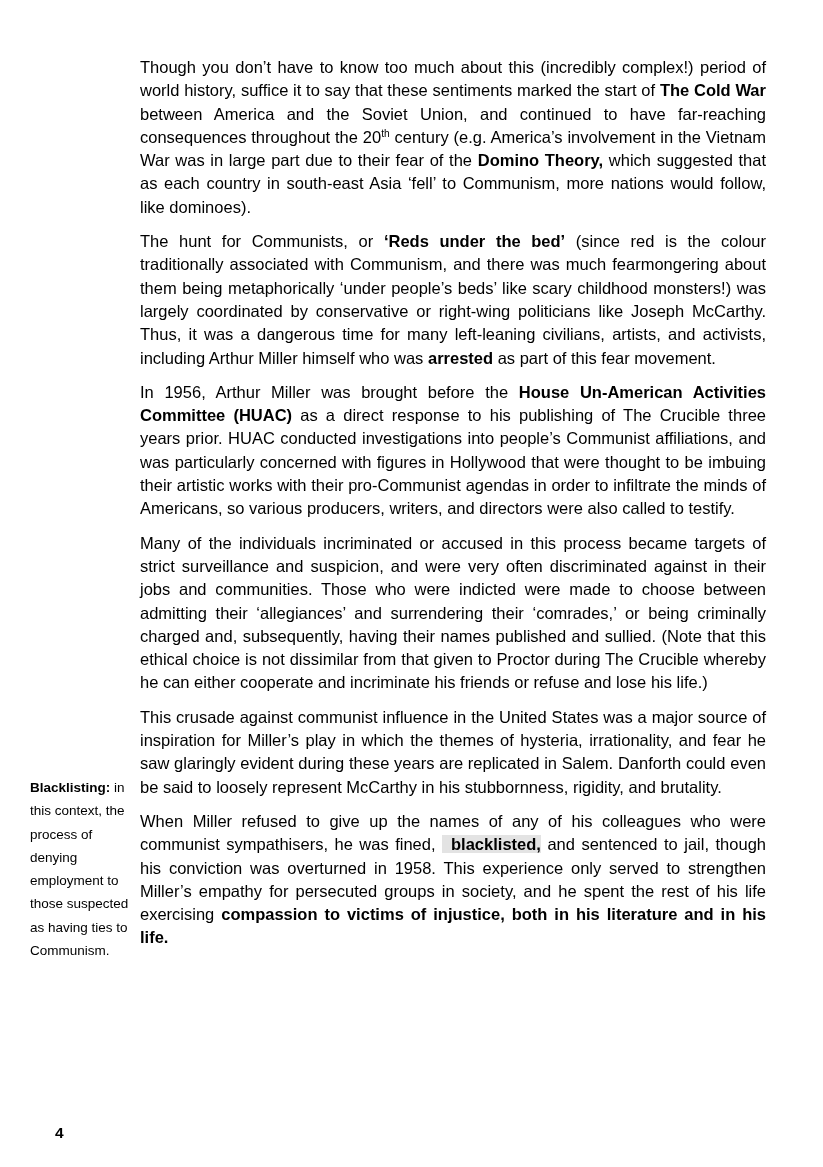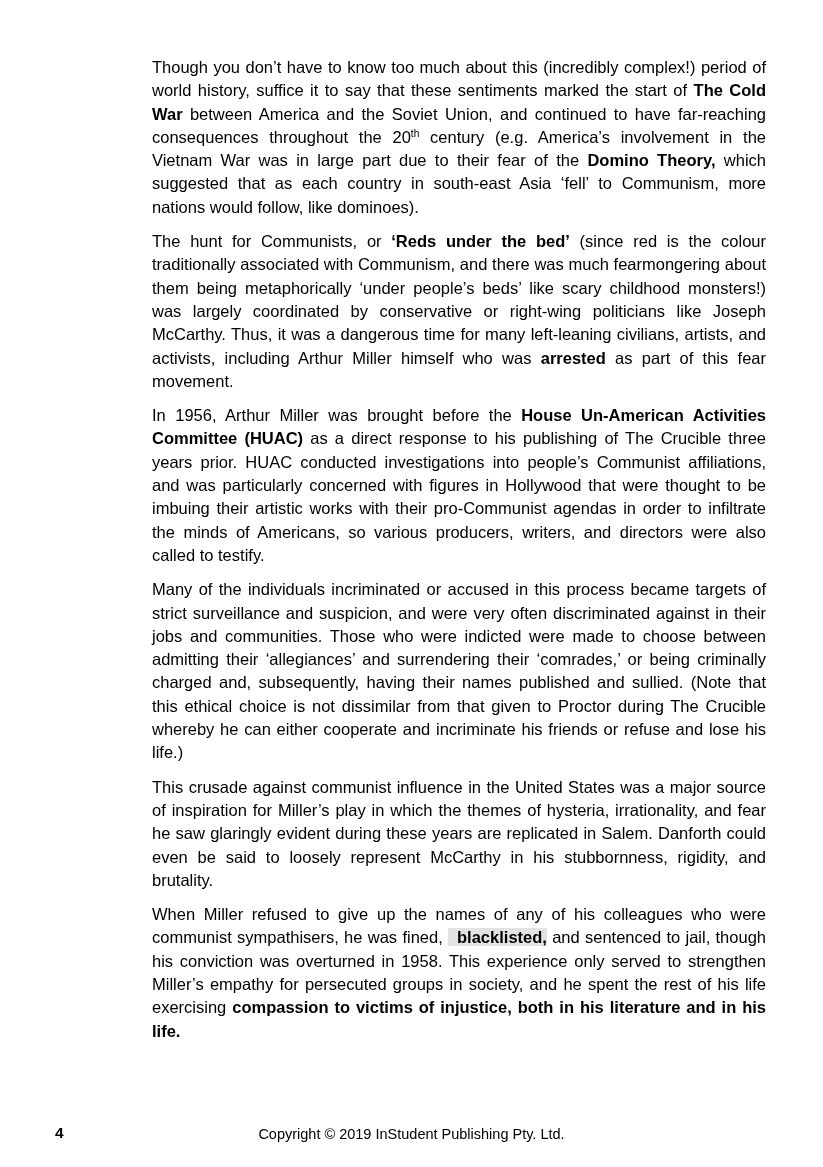--- a/index.html
+++ b/index.html
@@ -12,21 +12,21 @@
     font-family: "Liberation Sans", sans-serif;
     overflow: hidden;
   }
   .main-col {
     position: absolute;
     left: 140px;
     top: 56px;
     width: 626px;
   }
   .para {
-    margin: 0 0 11px 12px;
+    margin: 0 0 11px 0;
     font-size: 16.5px;
     line-height: 23.3px;
     text-align: justify;
     letter-spacing: 0;
   }
   .para:last-child { margin-bottom: 0; }
   .b { font-weight: bold; }
   .i { }
   .hl { background: var(--hl, #e3e3e3); padding-left: 9px; }
   sup.sp {
@@ -57,27 +57,27 @@
     width: 823px;
     text-align: center;
     font-size: 14.5px;
   }
 </style>
 </head>
 <body>
 
 <div class="page">
 
+  <aside class="margin-note"><span class="b">Blacklisting:</span><span> in this context, the process of denying employment to those suspected as having ties to Communism.</span></aside>
 
   <main class="main-col">
     <p class="para"><span>Though you don’t have to know too much about this (incredibly complex!) period of world history, suffice it to say that these sentiments marked the start of </span><span class="b">The Cold War</span><span> between America and the Soviet Union, and continued to have far-reaching consequences throughout the 20</span><sup class="sp">th</sup><span> century (e.g. America’s involvement in the Vietnam War was in large part due to their fear of the </span><span class="b">Domino Theory,</span><span> which suggested that as each country in south-east Asia ‘fell’ to Communism, more nations would follow, like dominoes).</span></p>
     <p class="para"><span>The hunt for Communists, or </span><span class="b">‘Reds under the bed’</span><span> (since red is the colour traditionally associated with Communism, and there was much fearmongering about them being metaphorically ‘under people’s beds’ like scary childhood monsters!) was largely coordinated by conservative or right-wing politicians like Joseph McCarthy. Thus, it was a dangerous time for many left-leaning civilians, artists, and activists, including Arthur Miller himself who was </span><span class="b">arrested</span><span> as part of this fear movement.</span></p>
     <p class="para"><span>In 1956, Arthur Miller was brought before the </span><span class="b">House Un-American Activities Committee (HUAC)</span><span> as a direct response to his publishing of </span><span class="i">The Crucible</span><span> three years prior. HUAC conducted investigations into people’s Communist affiliations, and was particularly concerned with figures in Hollywood that were thought to be imbuing their artistic works with their pro-Communist agendas in order to infiltrate the minds of Americans, so various producers, writers, and directors were also called to testify.</span></p>
     <p class="para"><span>Many of the individuals incriminated or accused in this process became targets of strict surveillance and suspicion, and were very often discriminated against in their jobs and communities. Those who were indicted were made to choose between admitting their ‘allegiances’ and surrendering their ‘comrades,’ or being criminally charged and, subsequently, having their names published and sullied. (Note that this ethical choice is not dissimilar from that given to Proctor during </span><span class="i">The Crucible</span><span> whereby he can either cooperate and incriminate his friends or refuse and lose his life.)</span></p>
     <p class="para"><span>This crusade against communist influence in the United States was a major source of inspiration for Miller’s play in which the themes of hysteria, irrationality, and fear he saw glaringly evident during these years are replicated in Salem. Danforth could even be said to loosely represent McCarthy in his stubbornness, rigidity, and brutality.</span></p>
     <p class="para"><span>When Miller refused to give up the names of any of his colleagues who were communist sympathisers, he was fined, </span><span class="b hl">blacklisted,</span><span> and sentenced to jail, though his conviction was overturned in 1958. This experience only served to strengthen Miller’s empathy for persecuted groups in society, and he spent the rest of his life exercising </span><span class="b">compassion to victims of injustice, both in his literature and in his life.</span></p>
   </main>
 
   <div class="page-number">4</div>
 
-  <div class="copyright">Copyright © 2019 InStudent Publishing Pty. Ltd.</div>
 
 </div>
 
 </body></html>

